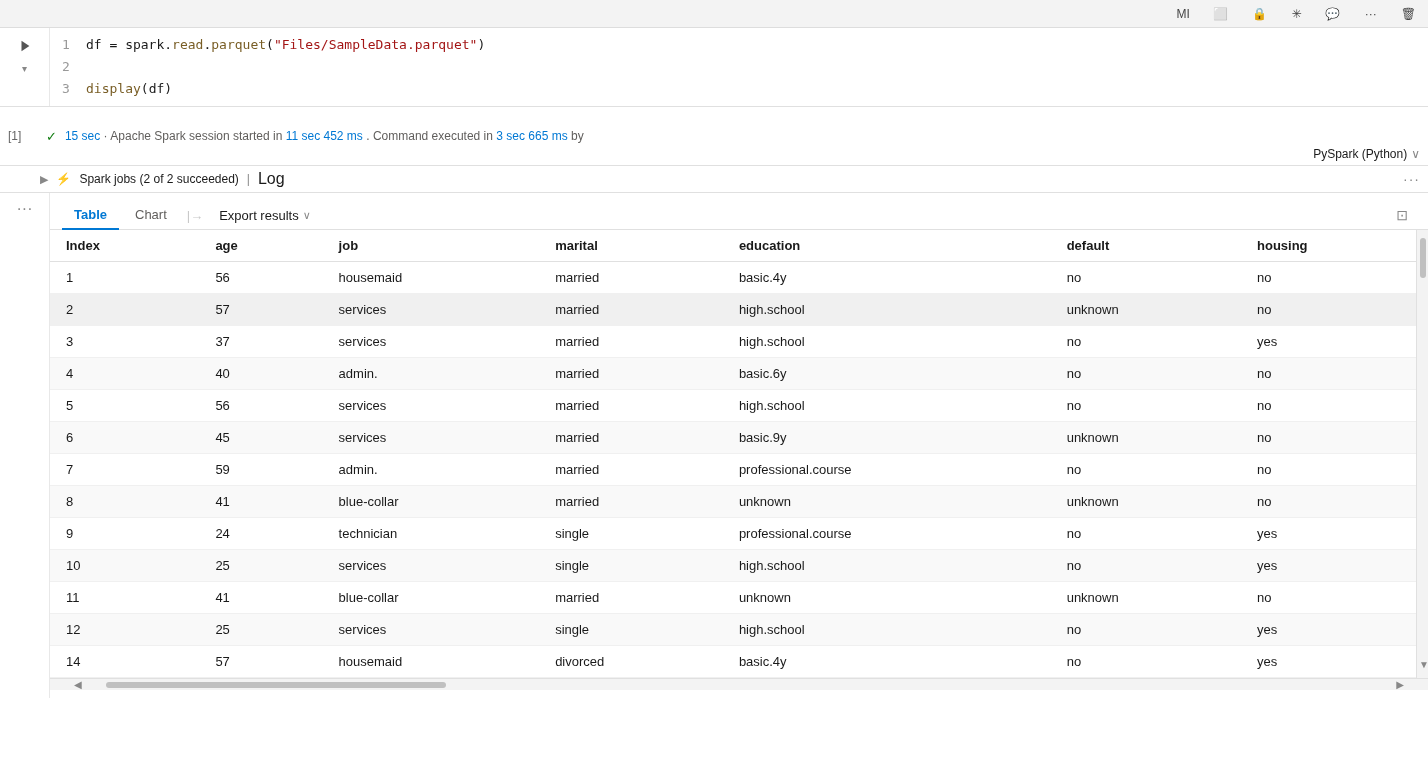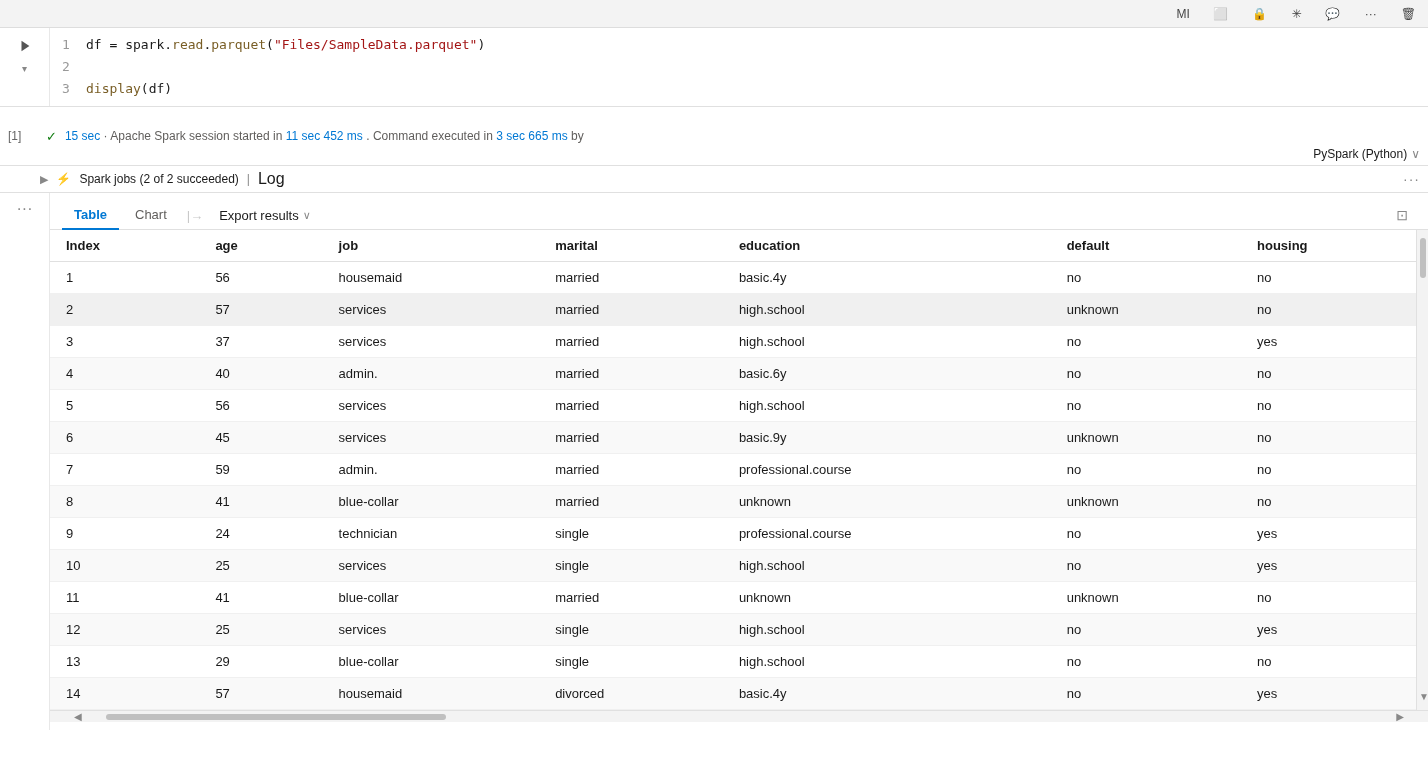--- a/index.html
+++ b/index.html
@@ -546,29 +546,20 @@
               <tr>
                 <td>12</td>
                 <td>25</td>
                 <td>services</td>
                 <td>single</td>
                 <td>high.school</td>
                 <td>no</td>
                 <td>yes</td>
               </tr>
               <tr>
-                <td>13</td>
-                <td>29</td>
-                <td>blue-collar</td>
-                <td>single</td>
-                <td>high.school</td>
-                <td>no</td>
-                <td>no</td>
-              </tr>
-              <tr>
                 <td>14</td>
                 <td>57</td>
                 <td>housemaid</td>
                 <td>divorced</td>
                 <td>basic.4y</td>
                 <td>no</td>
                 <td>yes</td>
               </tr>
             </tbody>
         </table>

